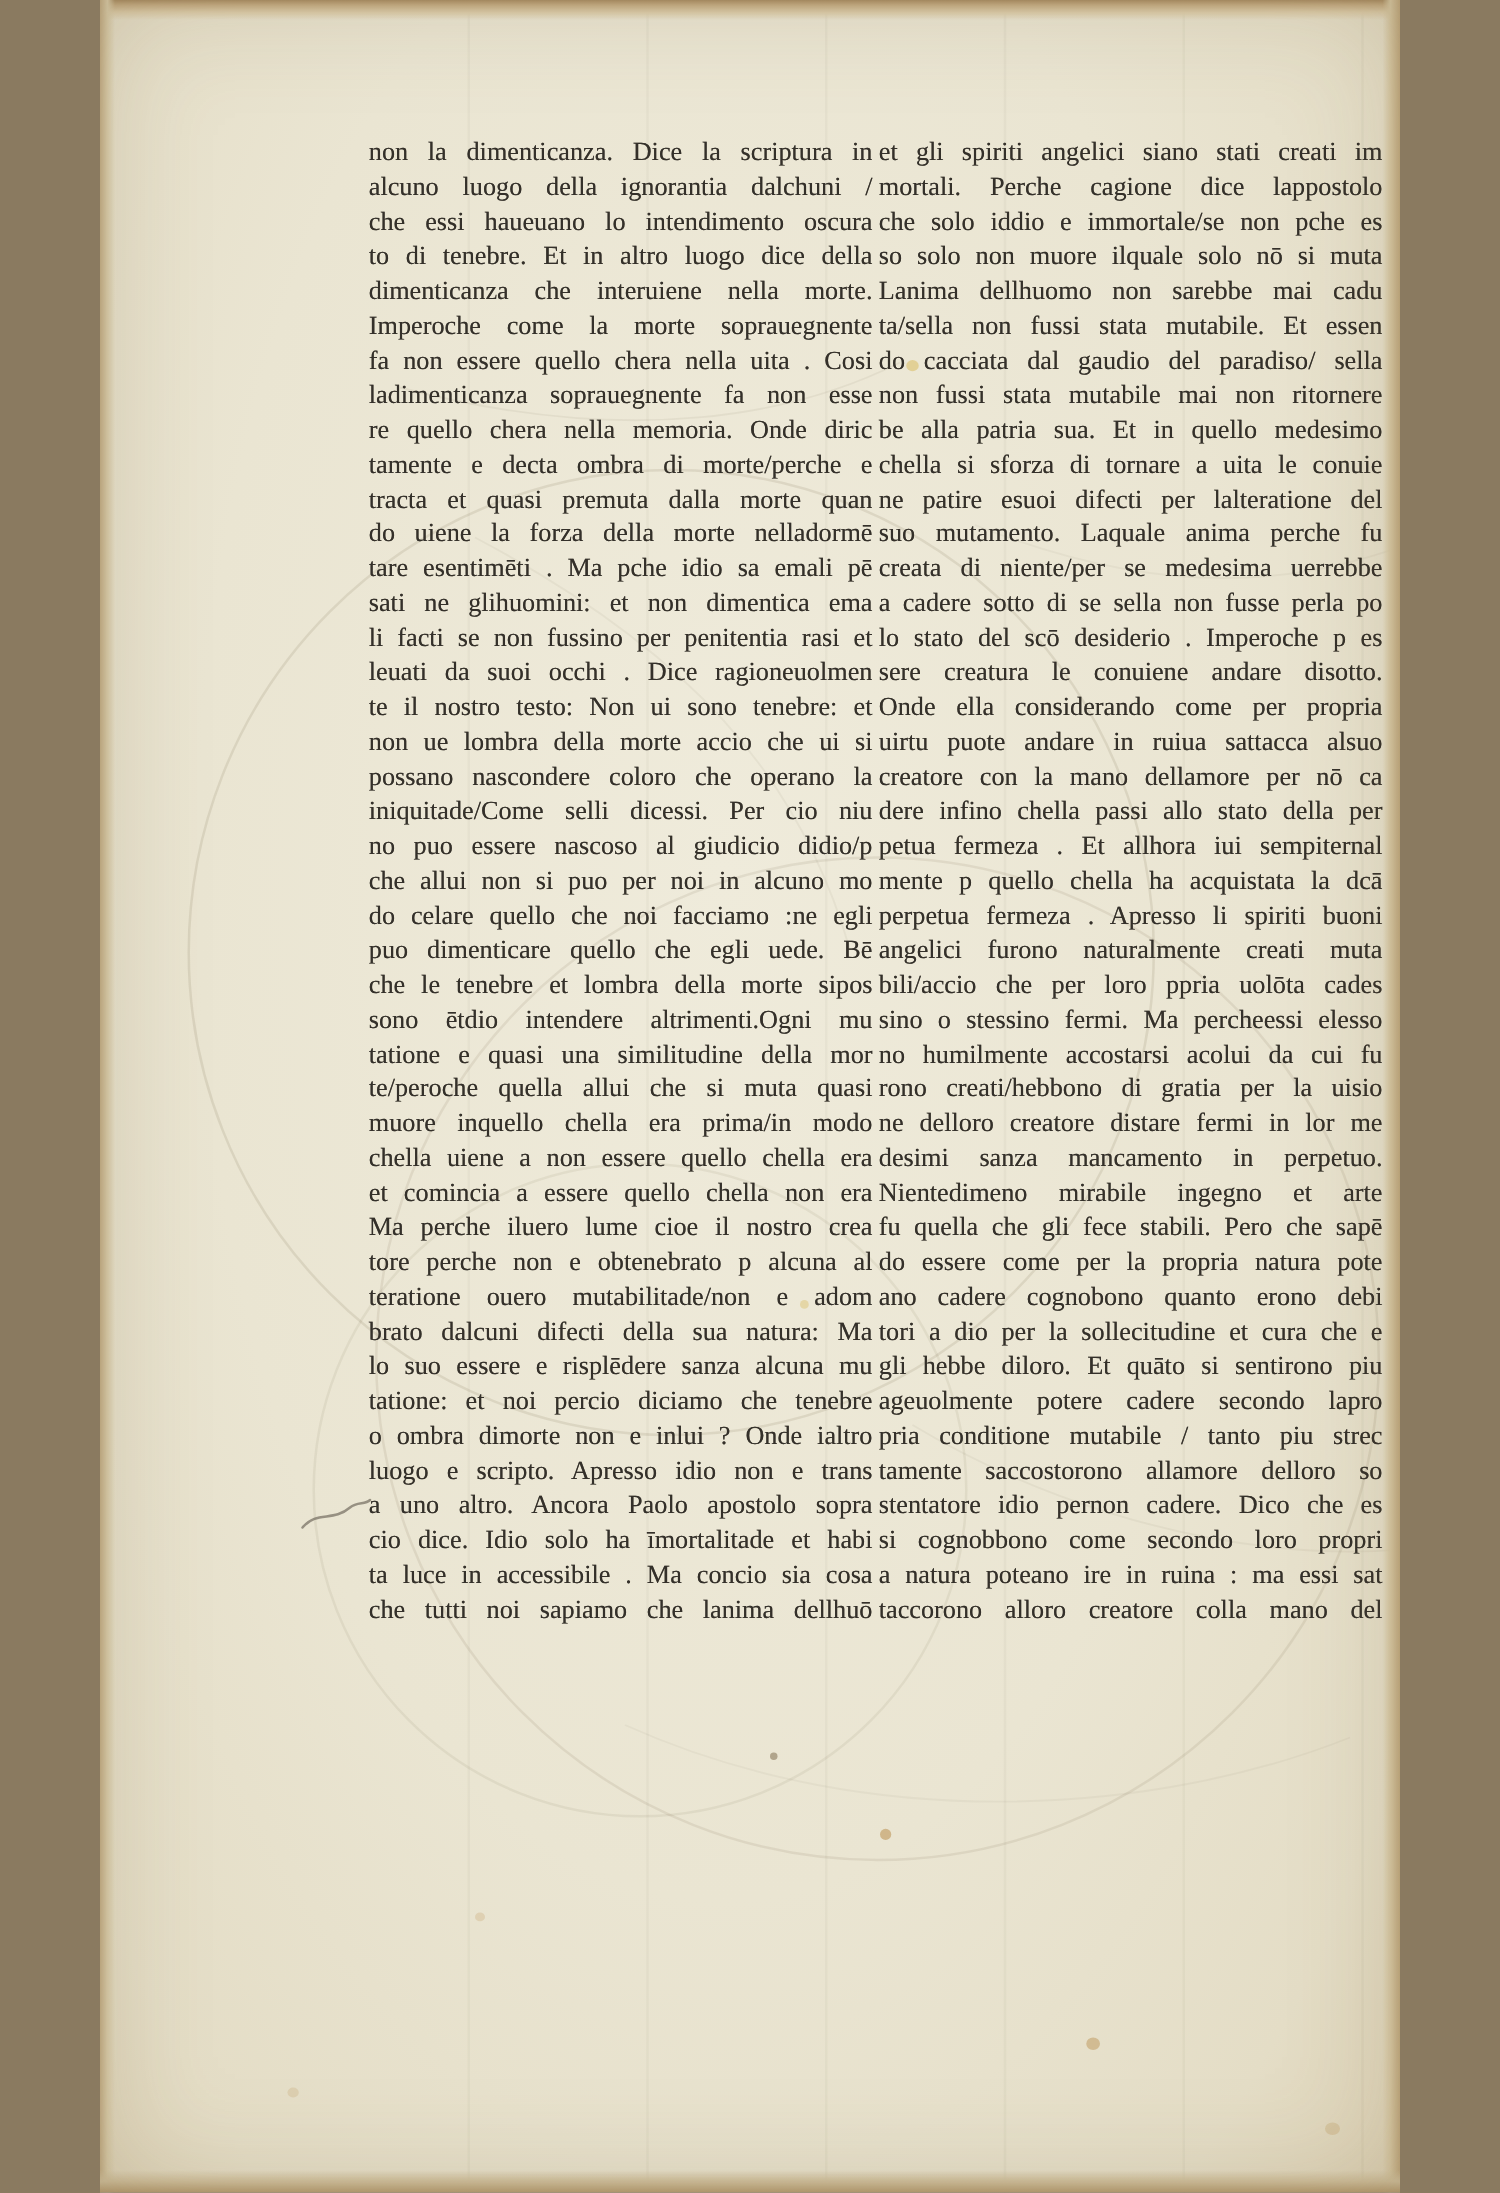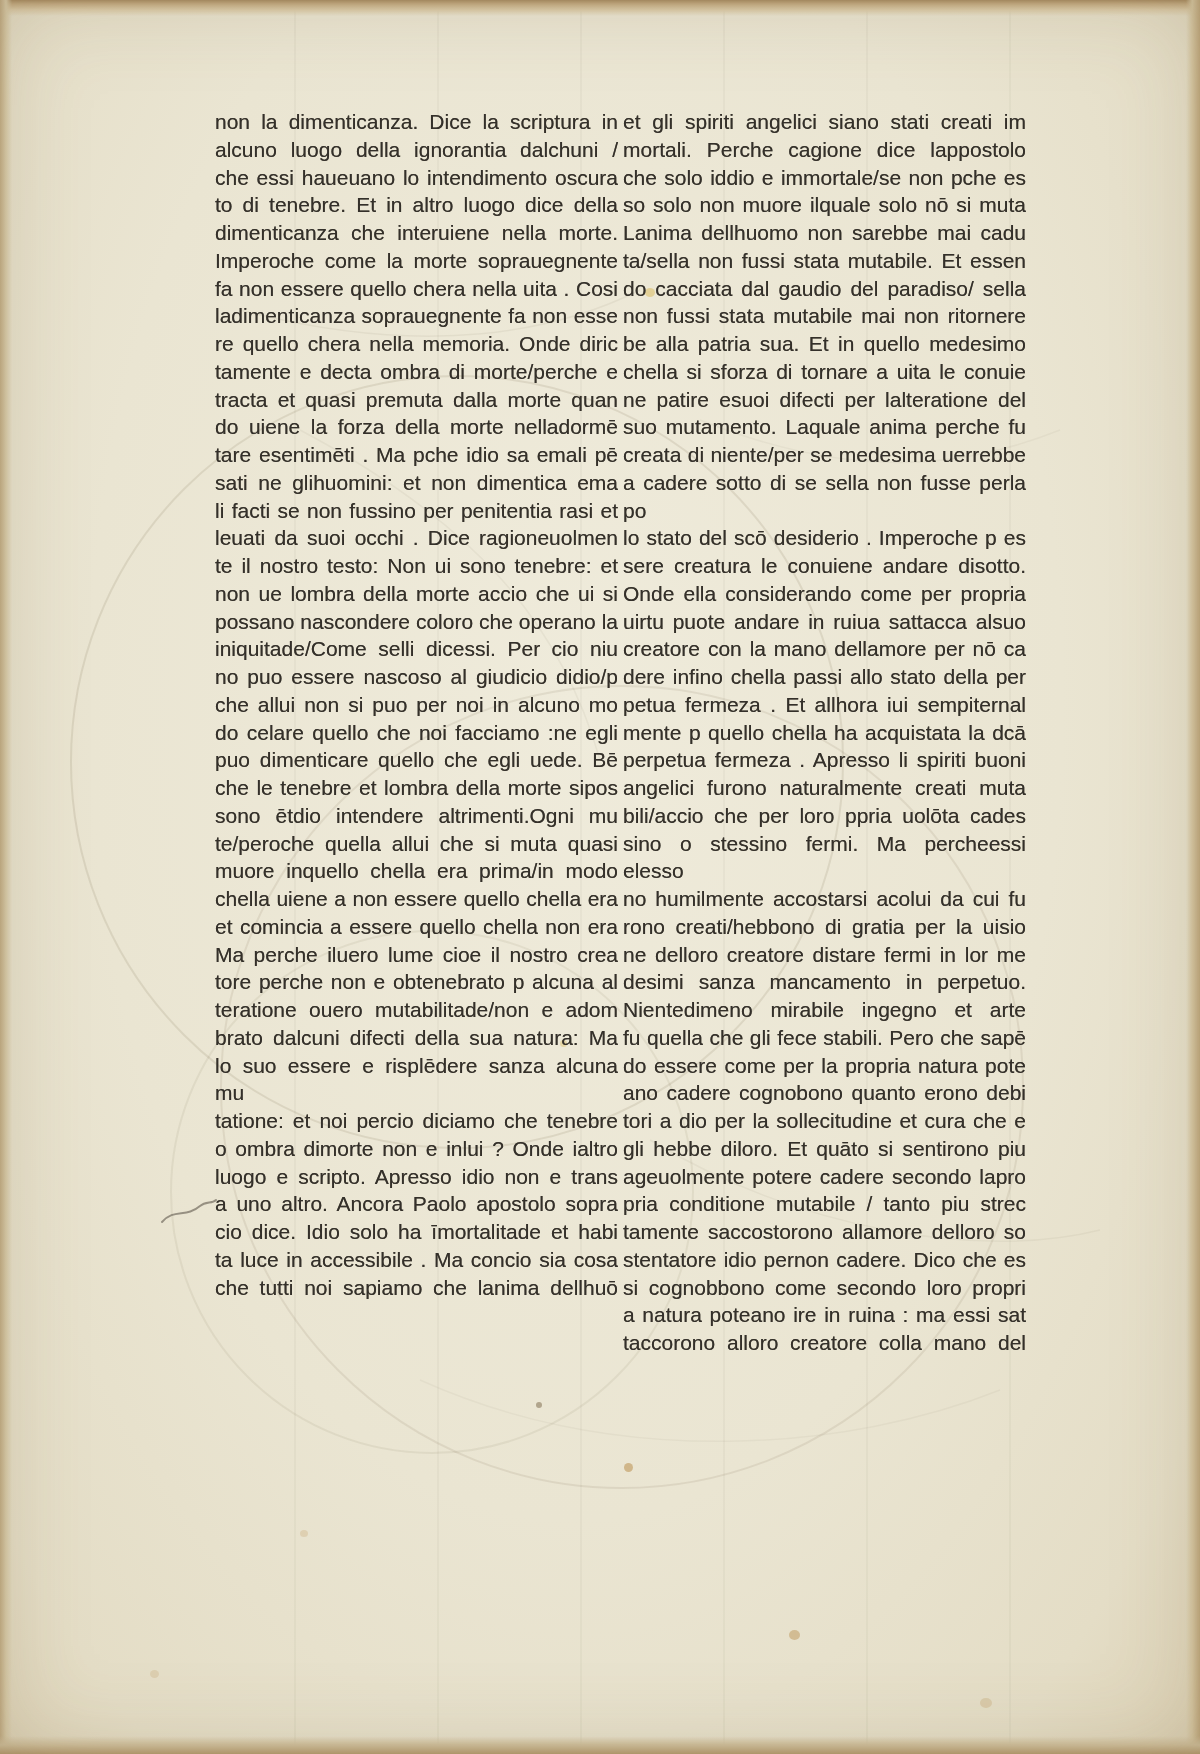--- a/index.html
+++ b/index.html
@@ -1,23 +1,23 @@
 <!DOCTYPE html>
 <html style="--ink: #34302a;"><head>
 <meta charset="utf-8">
 <style>
   html,body{margin:0;padding:0;background:#8a7a60;}
   .page{
     position:relative;
-    width:1200px;height:1754px;
+    width:1040px;height:1754px;
     margin:0 auto;
     background:
       radial-gradient(ellipse at 48% 40%, #efebdb 0%, #eae5d2 55%, #e4ddc6 85%, #ddd2b6 100%);
     overflow:hidden;
-    font-family:Liberation Sans, sans-serif;
+    font-family:Liberation Serif, serif;
   }
   
   .edge-top{position:absolute;left:0;top:0;width:100%;height:16px;
     background:linear-gradient(#a98d64 0%,#c4ac84 25%,#dbcba9 60%,rgba(228,219,196,0) 100%);}
   .edge-left{position:absolute;left:0;top:0;width:12px;height:100%;
     background:linear-gradient(90deg,#c2ad87 0%,#d8cba9 50%,rgba(228,219,196,0) 100%);}
   .edge-right{position:absolute;right:0;top:0;width:14px;height:100%;
     background:linear-gradient(270deg,#bfa87f 0%,#d6c7a3 55%,rgba(228,219,196,0) 100%);}
   .edge-bottom{position:absolute;left:0;bottom:0;width:100%;height:18px;
     background:linear-gradient(0deg,#b59c72 0%,#cfbf9c 50%,rgba(228,219,196,0) 100%);}
@@ -107,20 +107,21 @@
       <div class="line">te il nostro testo: Non ui sono tenebre: et</div>
       <div class="line">non ue lombra della morte accio che ui si</div>
       <div class="line">possano nascondere coloro che operano la</div>
       <div class="line">iniquitade/Come selli dicessi. Per cio niu</div>
       <div class="line">no puo essere nascoso al giudicio didio/p</div>
       <div class="line">che allui non si puo per noi in alcuno mo</div>
       <div class="line">do celare quello che noi facciamo :ne egli</div>
       <div class="line">puo dimenticare quello che egli uede. Bē</div>
       <div class="line">che le tenebre et lombra della morte sipos</div>
       <div class="line">sono ētdio intendere altrimenti.Ogni mu</div>
+      <div class="line">tatione e quasi una similitudine della mor</div>
       <div class="line">te/peroche quella allui che si muta quasi</div>
       <div class="line">muore inquello chella era prima/in modo</div>
       <div class="line">chella uiene a non essere quello chella era</div>
       <div class="line">et comincia a essere quello chella non era</div>
       <div class="line">Ma perche iluero lume cioe il nostro crea</div>
       <div class="line">tore perche non e obtenebrato p alcuna al</div>
       <div class="line">teratione ouero mutabilitade/non e adom</div>
       <div class="line">brato dalcuni difecti della sua natura: Ma</div>
       <div class="line">lo suo essere e risplēdere sanza alcuna mu</div>
       <div class="line">tatione: et noi percio diciamo che tenebre</div>

